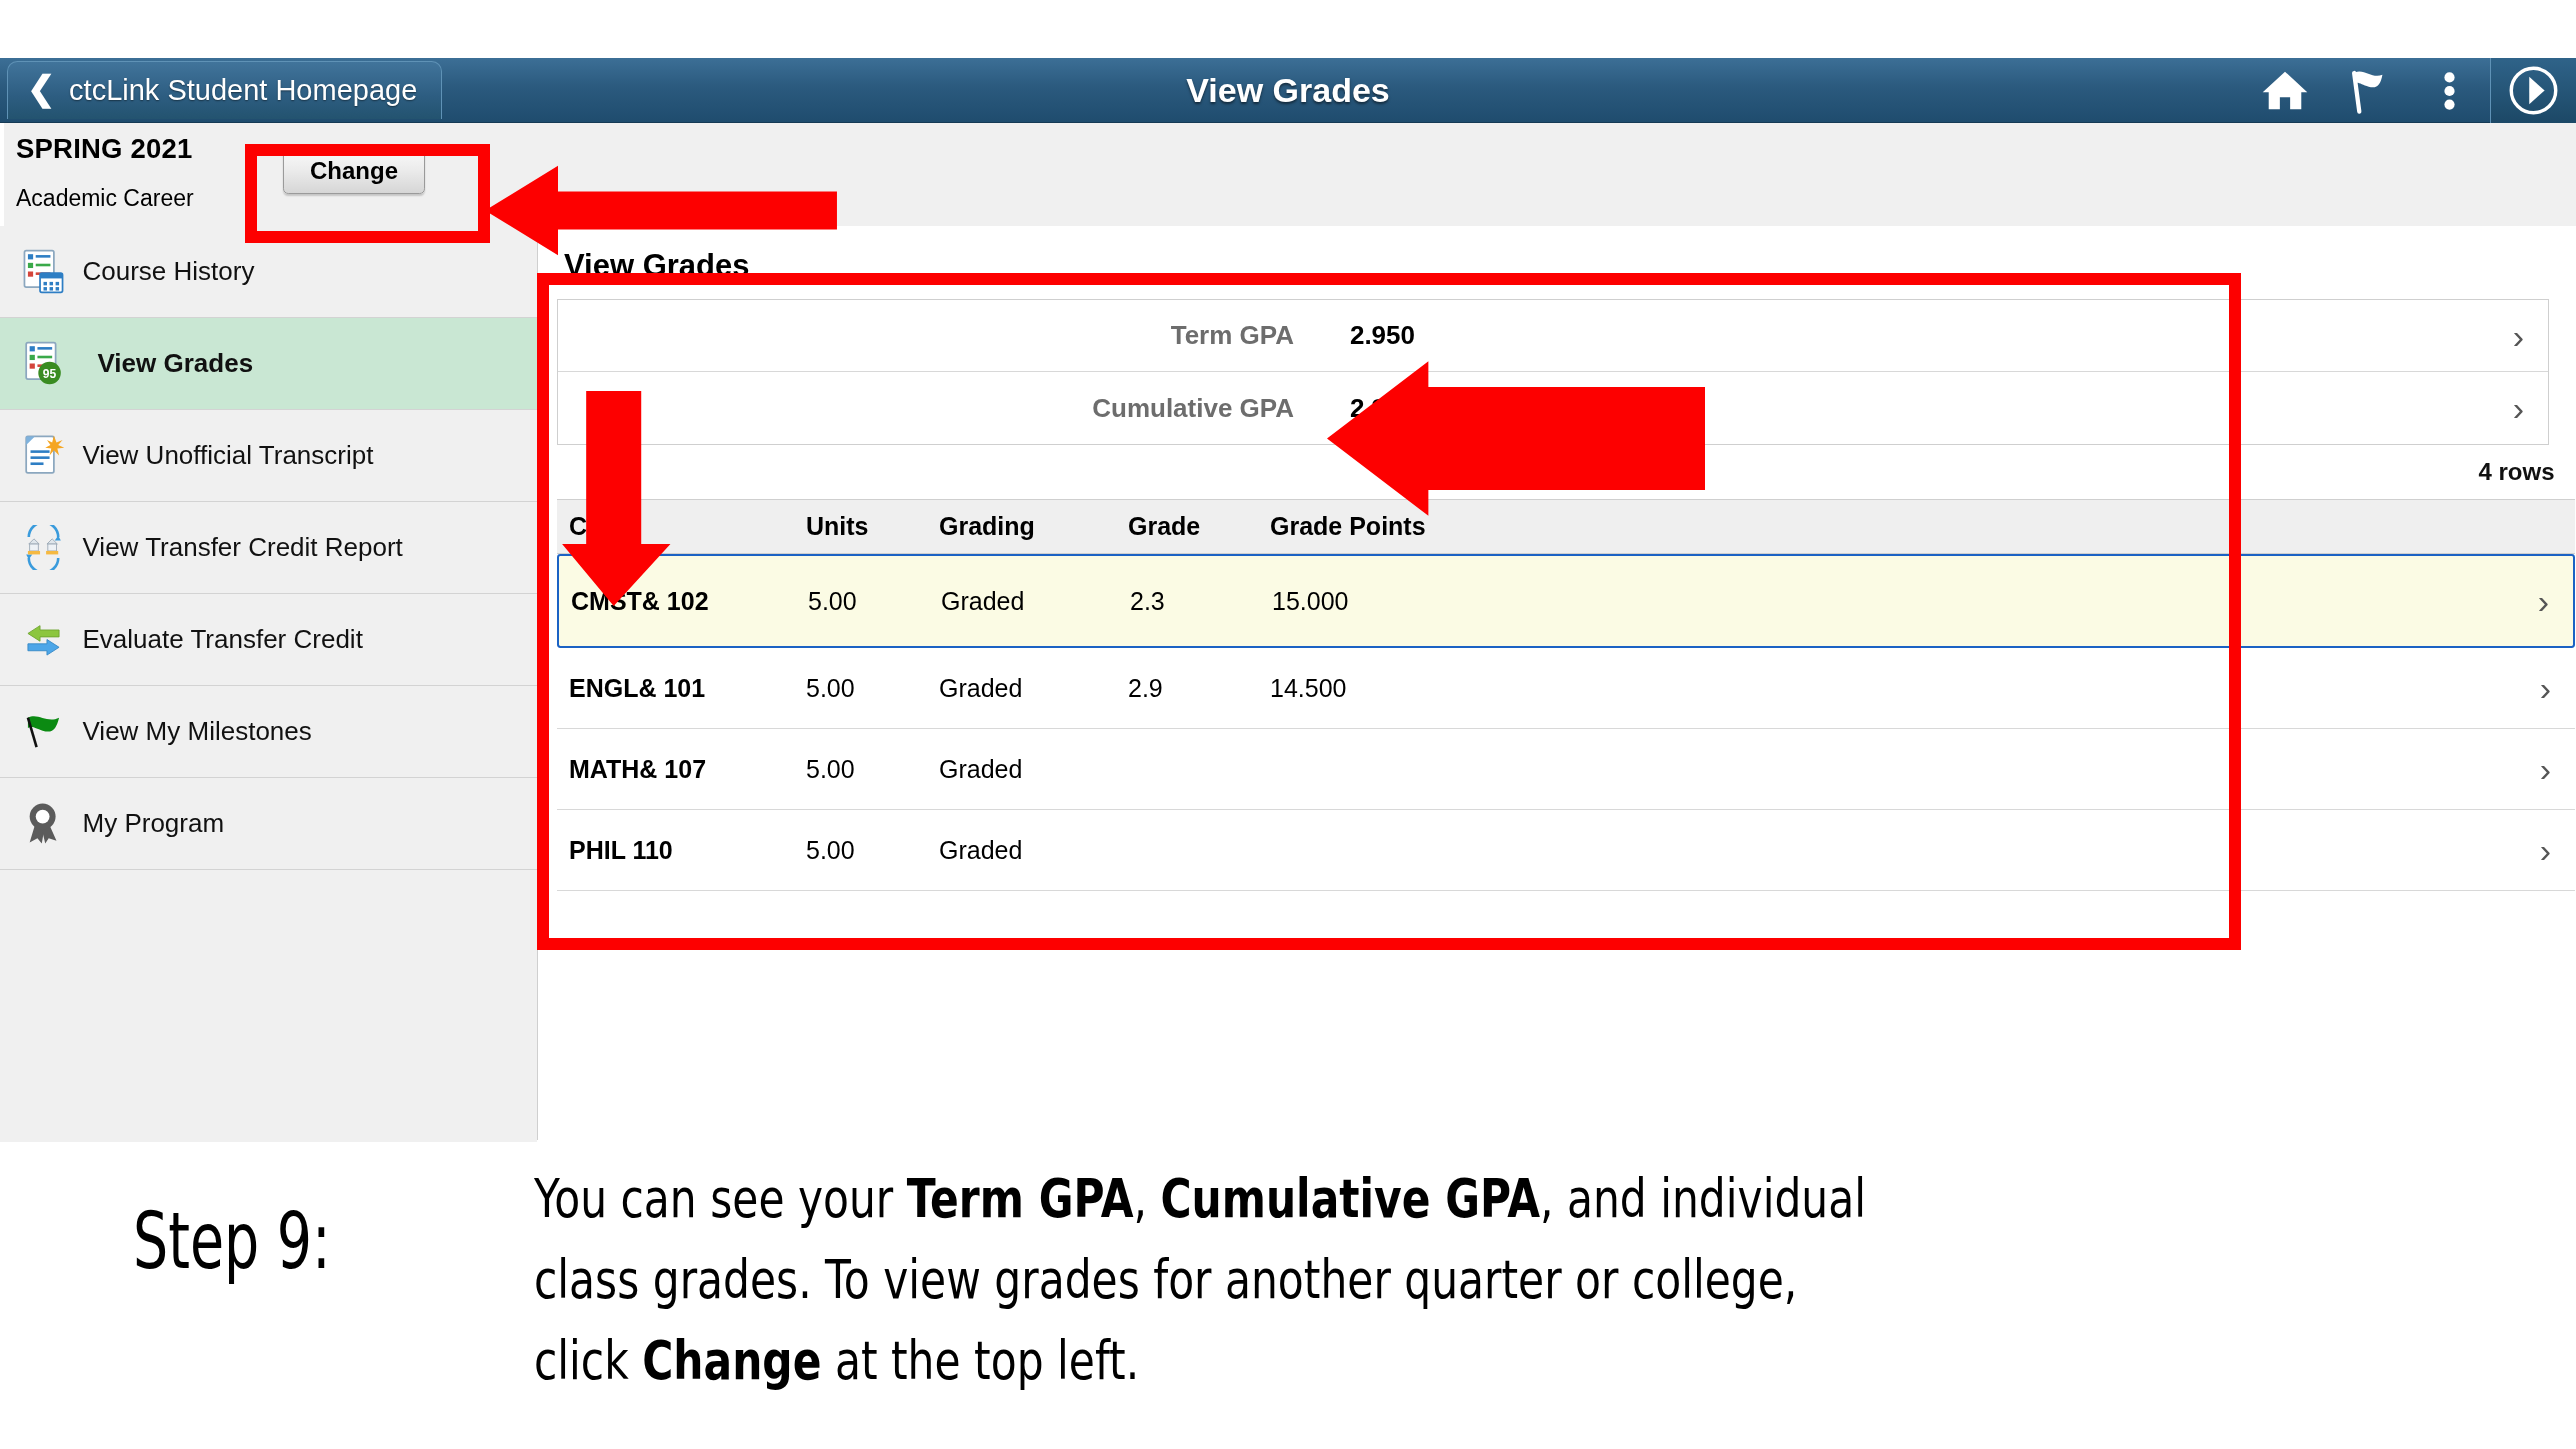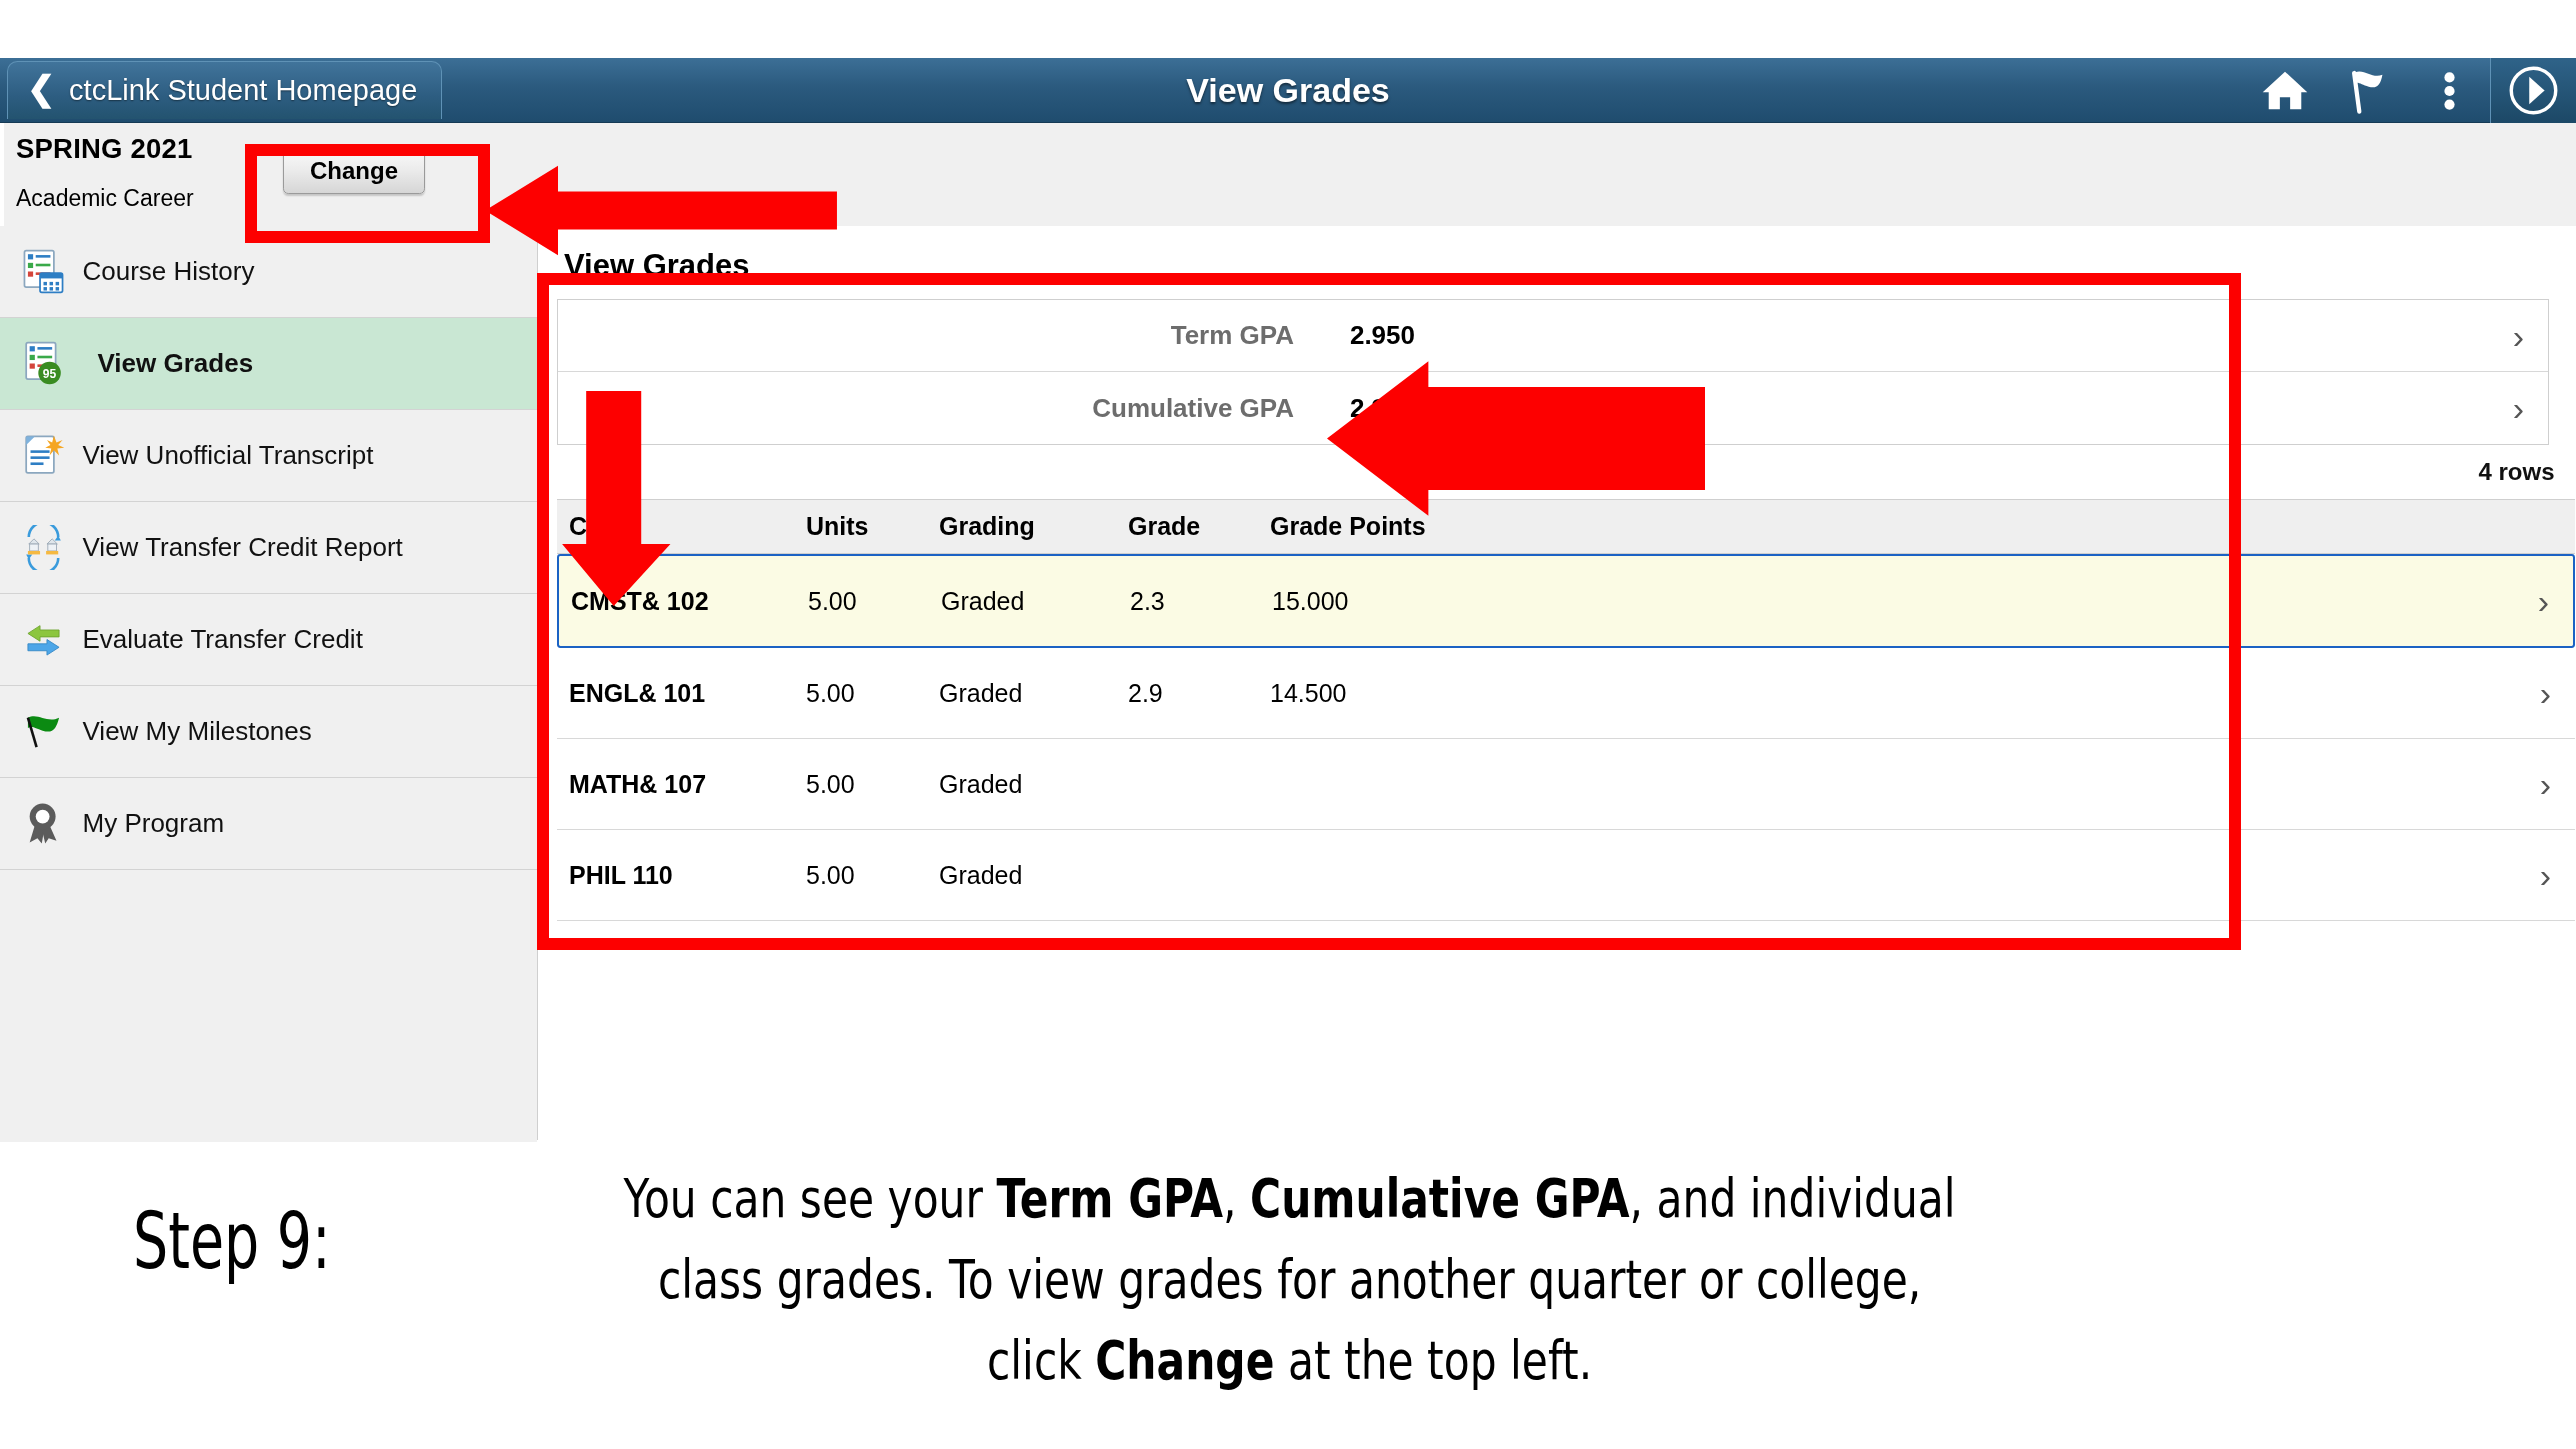--- a/index.html
+++ b/index.html
@@ -175,21 +175,21 @@
     display: flex; align-items: center;
     height: 55px;
     background: #efefef;
     border-top: 0.9px solid #cfcfcf;
     border-bottom: 0.9px solid #cfcfcf;
   }
   .grid-head .cell { font-size: 25px; font-weight: bold; color: #000; }
   .grid-row {
     position: relative;
     display: flex; align-items: center;
-    height: 91px;
+    height: 81px;
     background: #ffffff;
     border-bottom: 0.9px solid #d8d8d8;
     cursor: pointer;
   }
   .grid-row.selected {
     background: #fbfbe4;
     border: 2.6px solid #1b62c4;
     border-radius: 3.4px;
     height: 94px;
   }
@@ -206,21 +206,21 @@
   .ann { position: absolute; pointer-events: none; }
   .red-box {
     border: 12px solid #fd0000;
     background: transparent;
   }
   .red-arrow { position: absolute; pointer-events: none; }
 
   
   .caption {
     position: absolute; left: 0; top: 1142px;
-    width: 2576px; height: 307px; background: #ffffff; text-align: center;
+    width: 2576px; height: 307px; background: #ffffff;
   }
   .step-label {
     position: absolute; left: 133px; top: 53px;
     font-family: "DejaVu Sans", sans-serif;
     font-size: 79px; color: #000;
     font-stretch: condensed;
     transform: scaleX(0.78); transform-origin: left top;
     white-space: nowrap;
   }
   .step-text {

